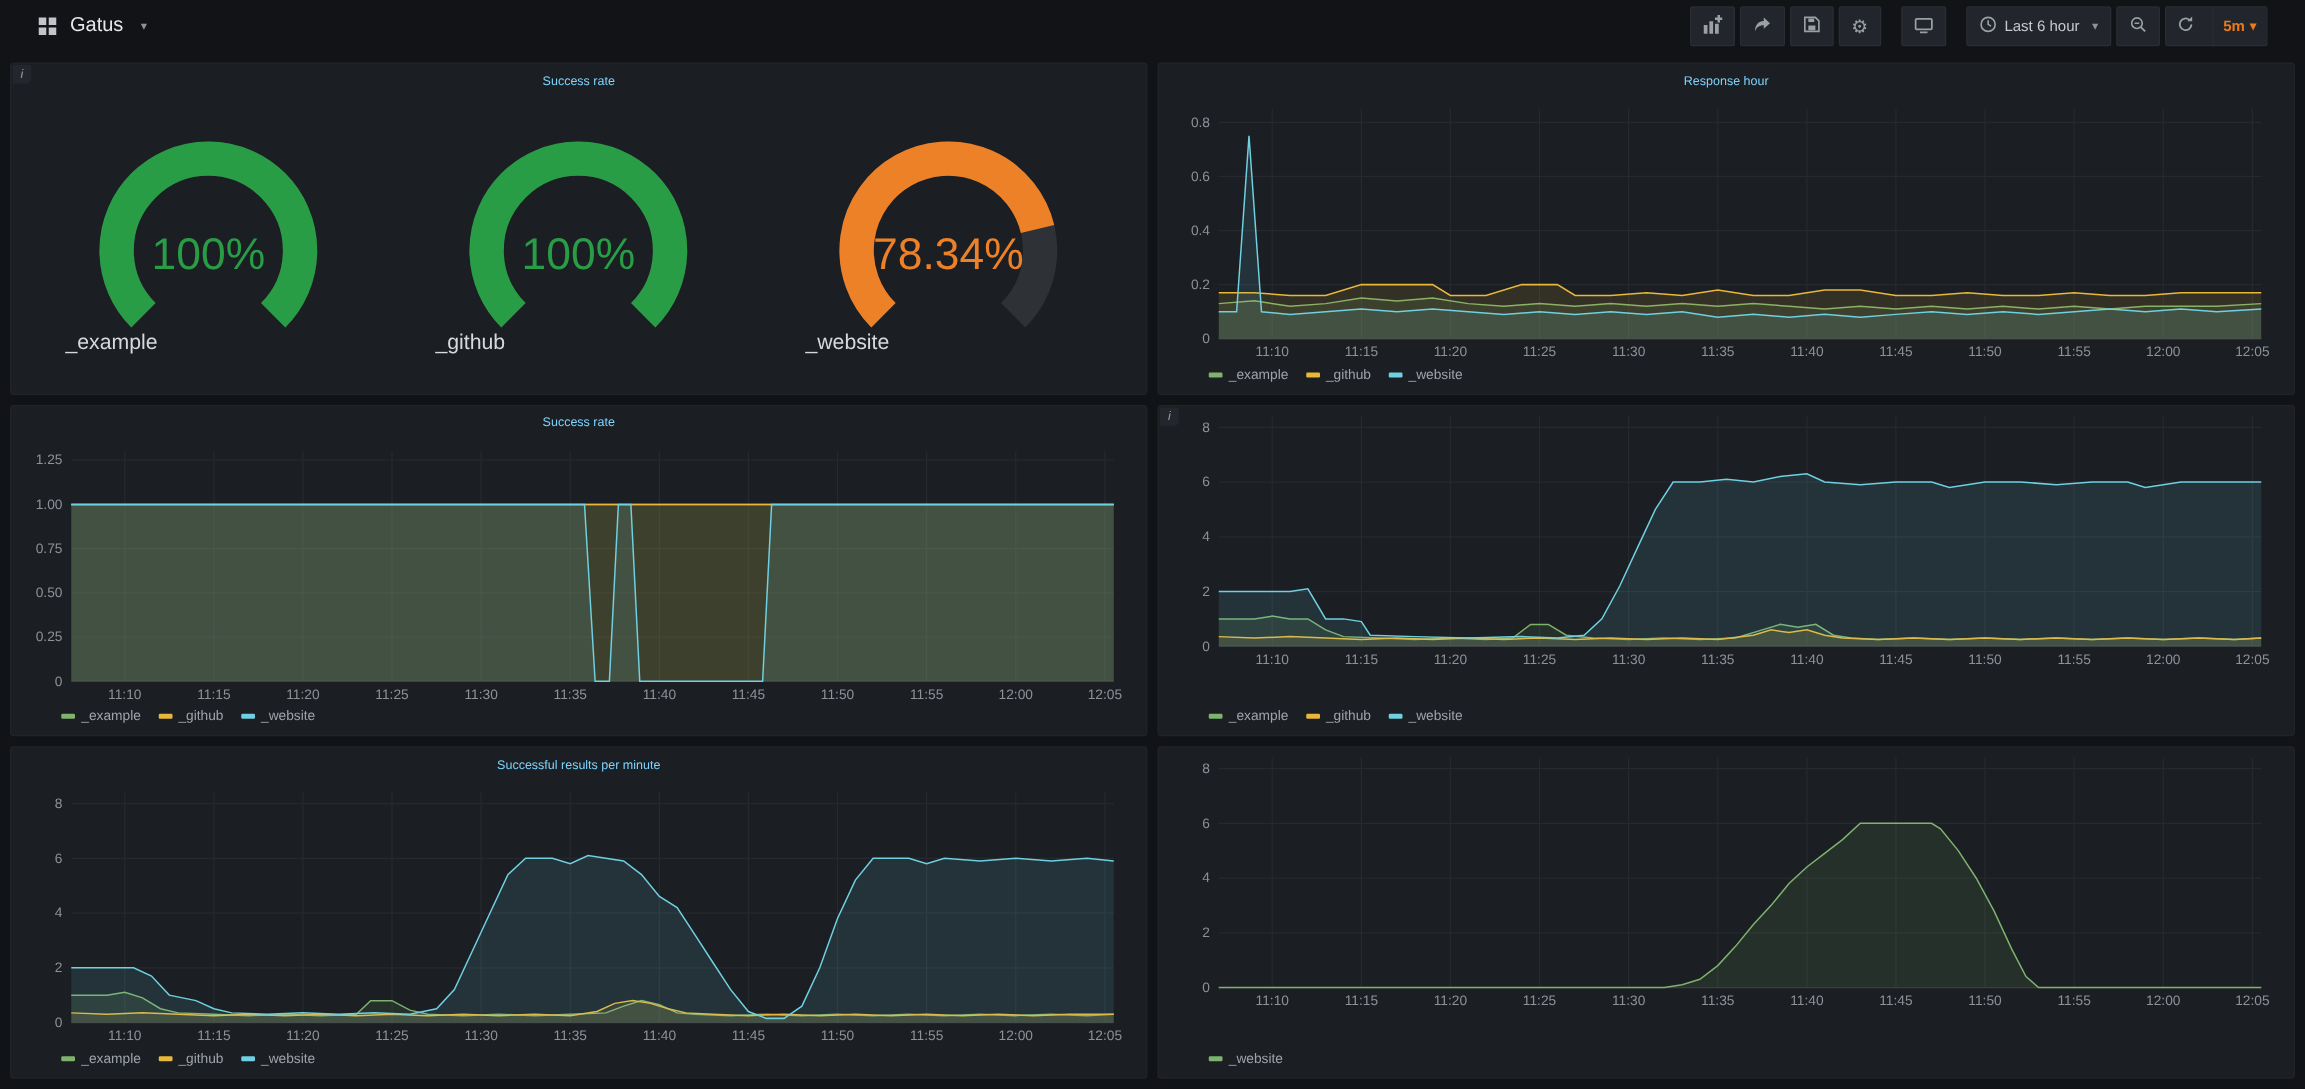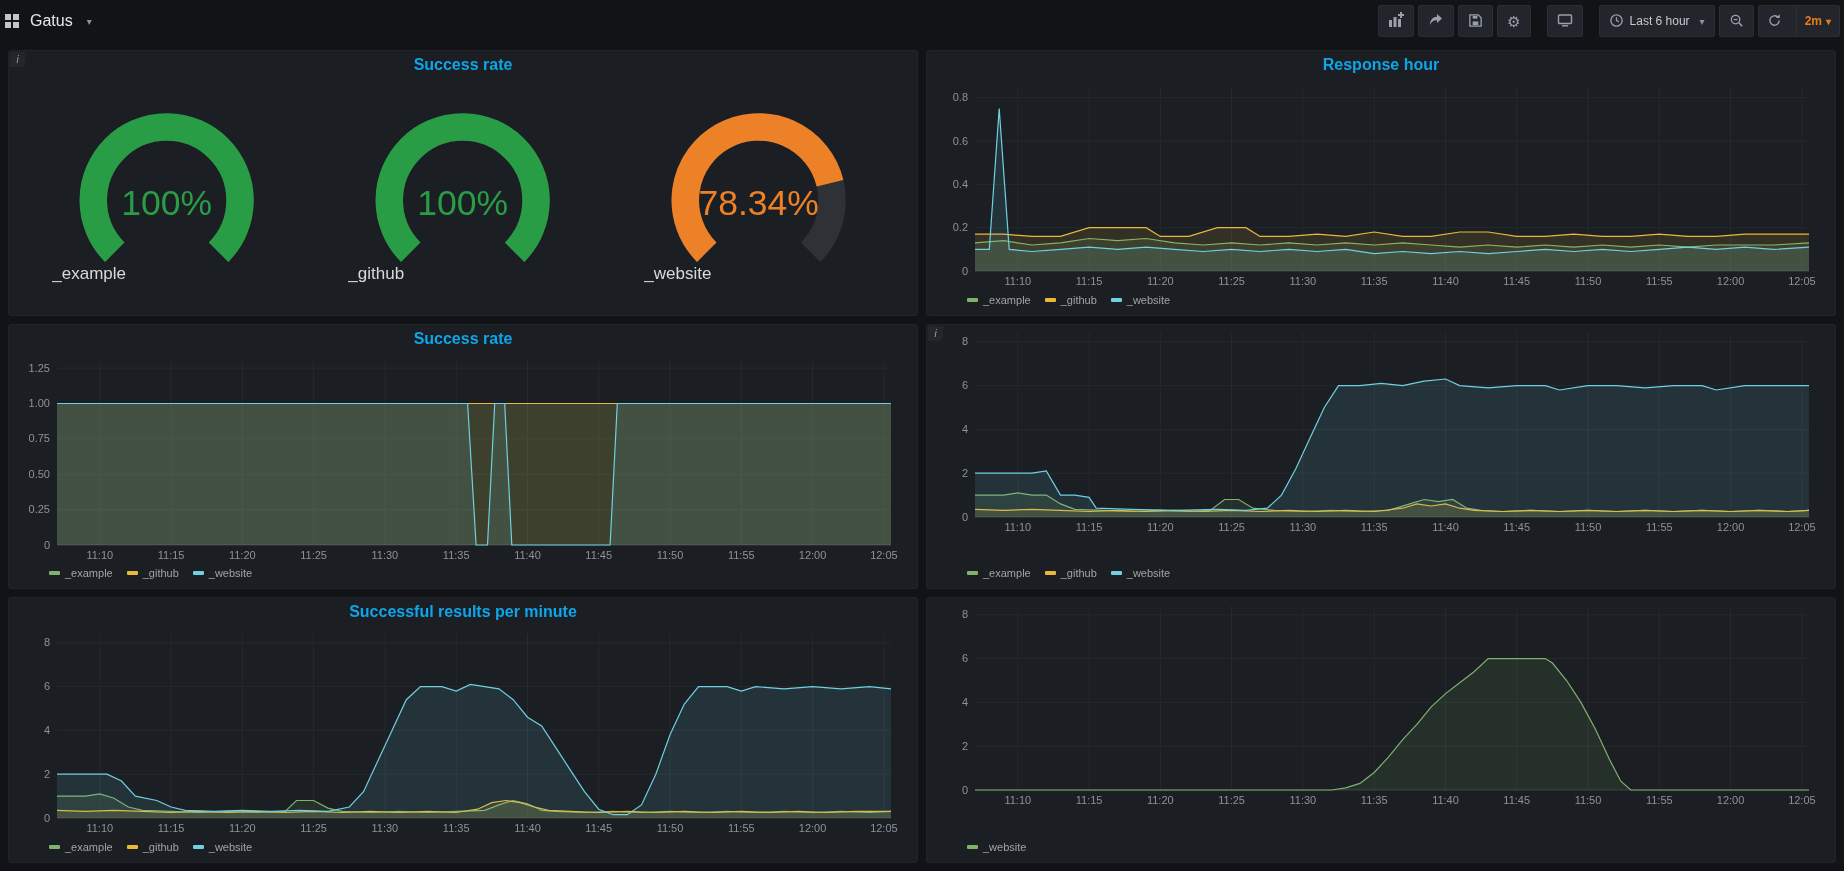--- a/index.html
+++ b/index.html
@@ -1,40 +1,40 @@
 <!DOCTYPE html>
 <html><head>
 <meta charset="utf-8">
 <style>
   html,body{margin:0;padding:0;width:1844px;height:871px;overflow:hidden;
     background:#111317;color:#d8d9da;font-family:"Liberation Sans",sans-serif;}
 
   
   .navbar{height:42px;display:flex;align-items:center;justify-content:space-between;
-    padding:0 4px;background:#111317;text-align:center;}
+    padding:0 30px;background:#111317;text-align:center;}
   .nav-left{display:flex;align-items:center;gap:10px;}
   .brand{font-size:16px;color:#e6e7e8;cursor:pointer;}
   .caret{font-size:10px;color:#8e9297;margin-left:4px;}
   .nav-right{display:flex;align-items:center;gap:6px;}
   .nav-group{display:flex;align-items:center;gap:4px;margin-left:10px;}
   .nbtn{display:flex;align-items:center;gap:6px;background:#22252b;border:1px solid #2a2d33;
     border-radius:2px;height:30px;padding:0 9px;cursor:pointer;font-size:12px;color:#c7c9cc;}
   .nbtn .glyph{font-size:15px;line-height:1;color:#9aa0a6;}
   .split{display:flex;align-items:stretch;padding:0;}
   .split > span{display:flex;align-items:center;padding:0 8px;}
   .split .seg2{border-left:1px solid #2a2d33;}
   .accent{color:#eb7b18;font-weight:bold;}
 
   
   .dash{position:absolute;top:42px;left:0;right:0;bottom:0;display:grid;
     grid-template-columns:1fr 1fr;grid-template-rows:1fr 1fr 1fr;gap:8px;padding:8px;}
   .panel{background:#1b1e23;border:1px solid #212429;border-radius:3px;
     display:flex;flex-direction:column;position:relative;min-height:0;}
   .panel-title{height:28px;flex:0 0 28px;display:flex;align-items:center;justify-content:center;
-    font-size:16px;font-weight:bold;color:#0ea5e9;cursor:pointer;}
+    font-size:10px;font-weight:normal;color:#7dd3fc;cursor:pointer;}
   .panel-info{position:absolute;top:1px;left:1px;width:15px;height:15px;display:none;
     align-items:center;justify-content:center;font-size:10px;font-style:italic;
     color:#9aa0a6;background:#23262c;border-bottom-right-radius:4px;cursor:pointer;}
   .panel-body{flex:1;display:flex;flex-direction:column;min-height:0;padding:0 10px 6px;}
   .plot{flex:1;min-height:0;cursor:crosshair;}
   .legend{height:18px;flex:0 0 18px;display:flex;align-items:center;gap:14px;
     font-size:11px;color:#9fa4aa;padding-left:30px;}
   .legend-item{display:flex;align-items:center;cursor:pointer;}
   .swatch{width:11px;height:4px;border-radius:1px;display:inline-block;margin-right:5px;}
   svg text.tick{fill:#8e9297;font-size:11px;font-family:"Liberation Sans",sans-serif;}
@@ -127,21 +127,21 @@
       <div class="nbtn split">
         <span title="Refresh dashboard">
           <span class="glyph">
             <svg width="15" height="15" viewBox="0 0 16 16">
                 <path d="M13 8a5 5 0 1 1-1.6-3.7" fill="none" stroke="#9aa0a6" stroke-width="1.5"></path>
                 <path d="M13.6 1.2v4.2h-4.2z" fill="#9aa0a6"></path>
               </svg>
           </span>
         </span>
         <span class="seg2">
-          <span class="accent">2m</span>
+          <span class="accent">5m</span>
           <span class="caret accent">▾</span>
         </span>
       </div>
     </div>
   </div>
 </div>
 
 <div class="dash">
 
   <div class="panel">

